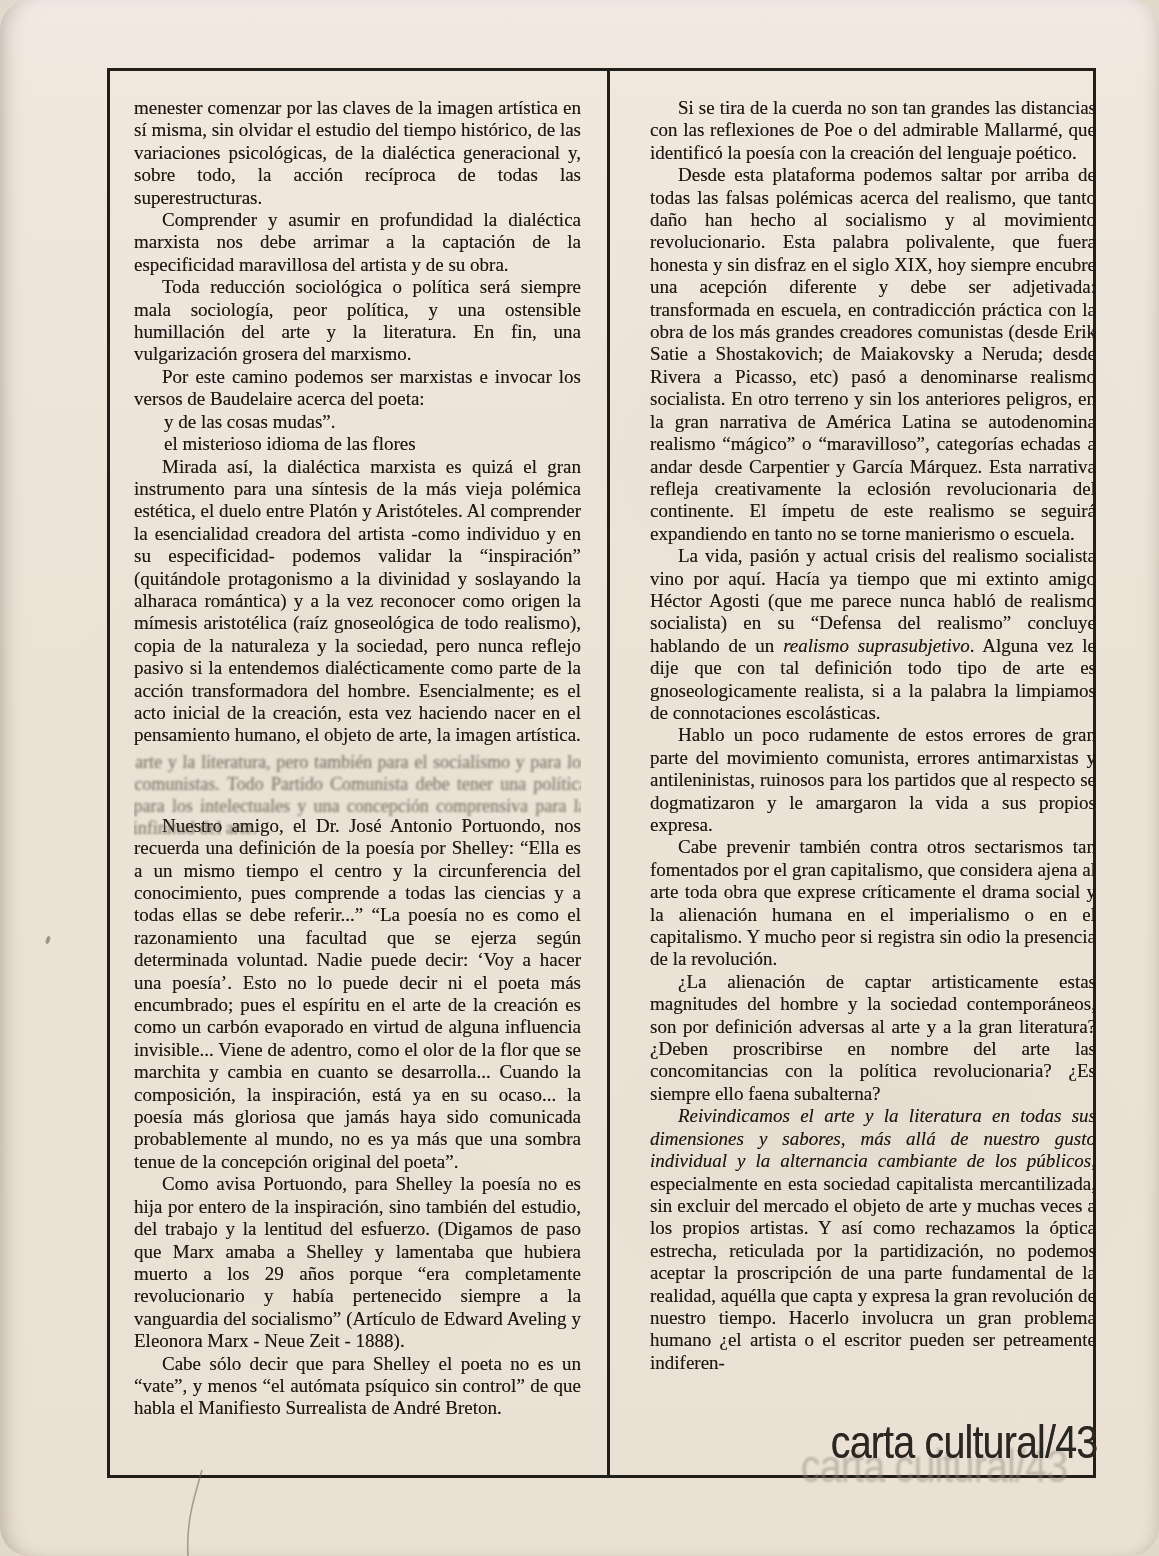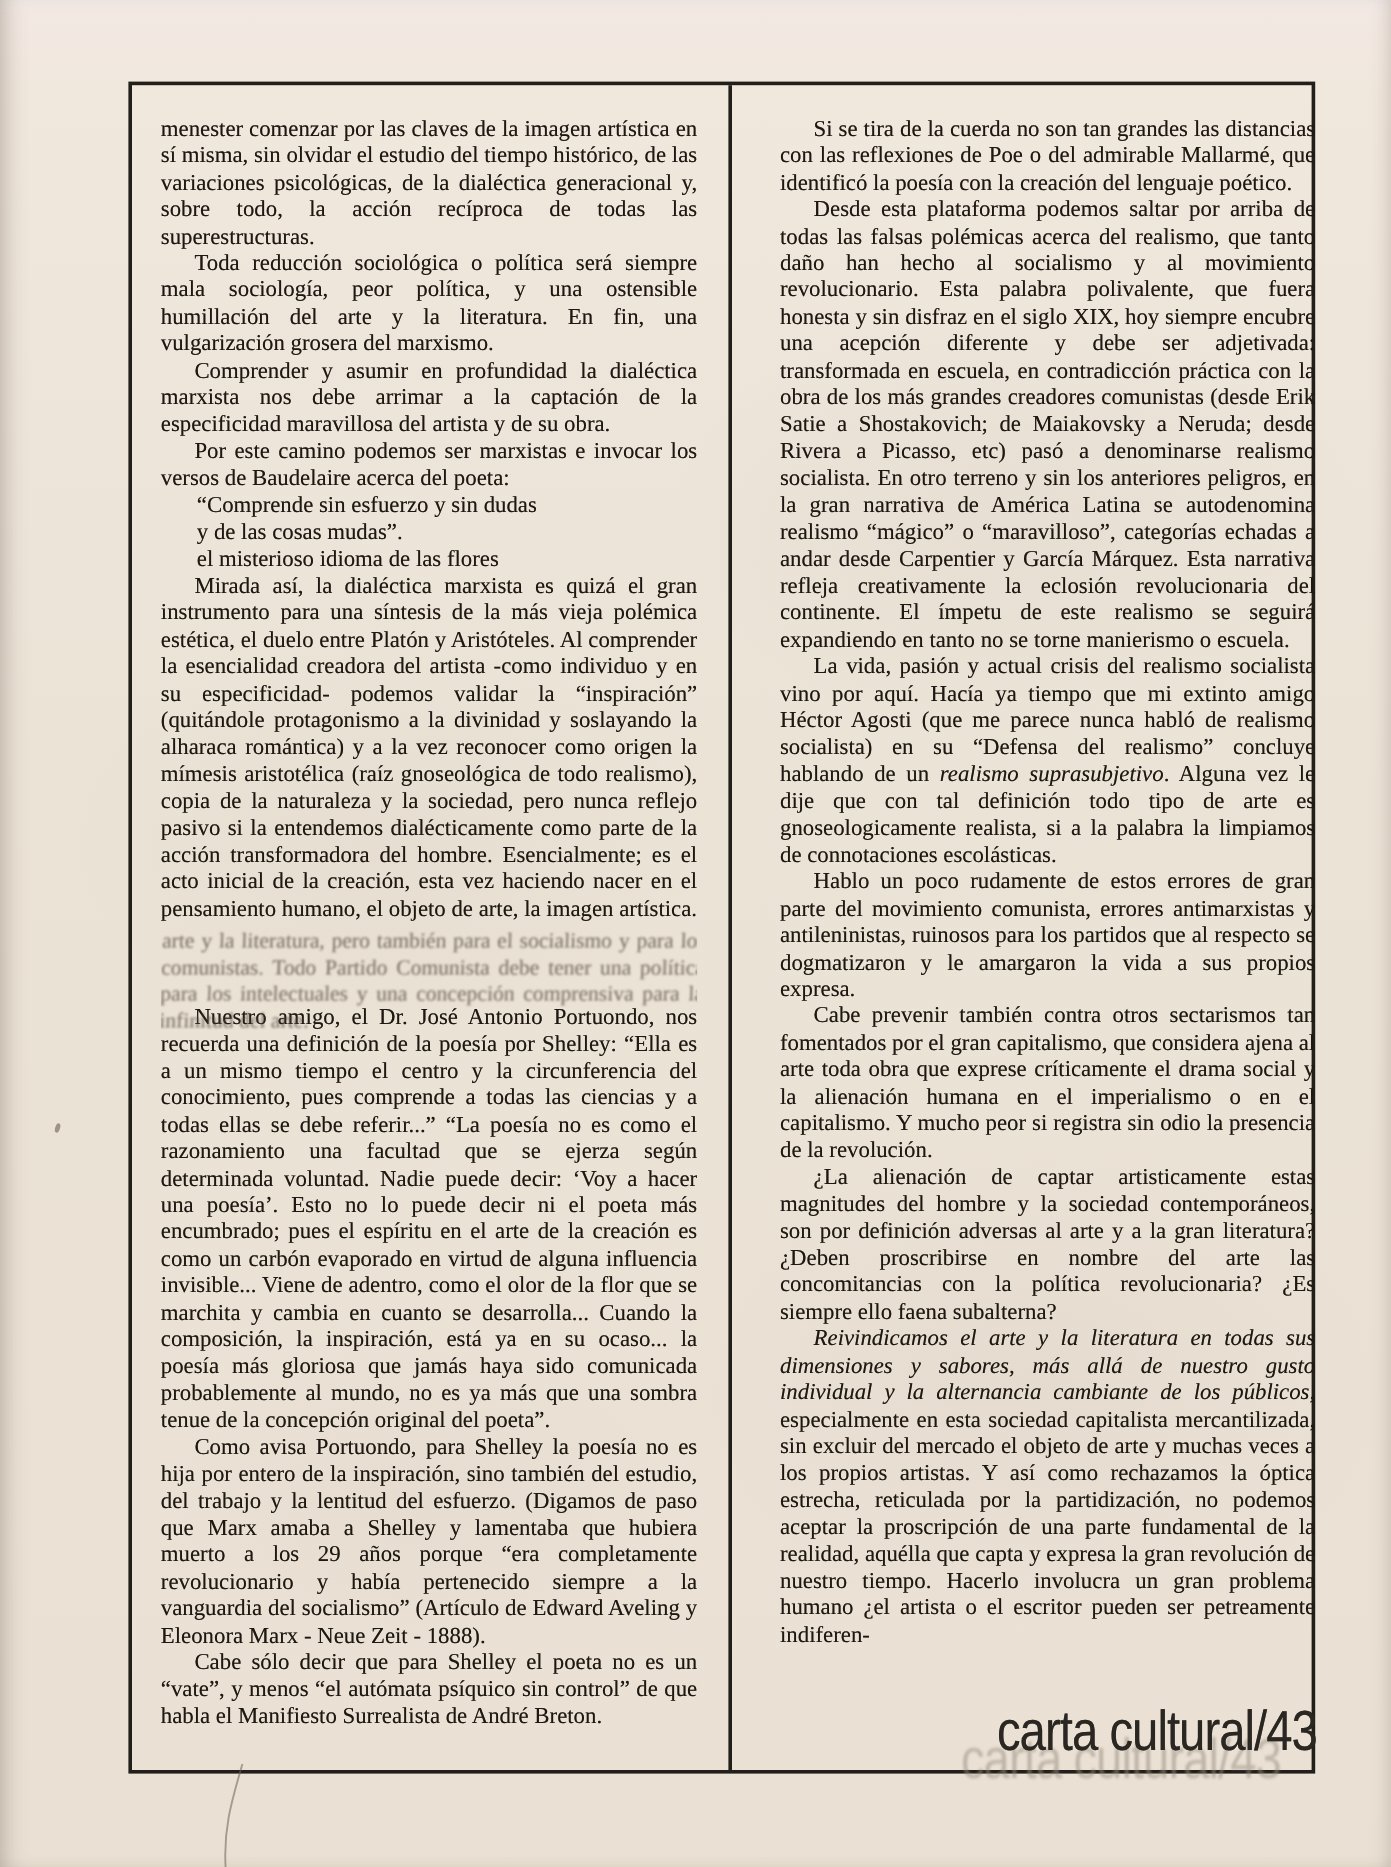--- a/index.html
+++ b/index.html
@@ -6,20 +6,21 @@
   body{
     width:1159px;height:1556px;
     background:#e2d9cc;
     font-family:"Liberation Serif", serif;
     overflow:hidden;
   }
   .page{
     position:relative;width:1159px;height:1556px;
     background:linear-gradient(180deg,#f3e9e4 0%,#f0e7dd 5%,#ece3d7 40%,#eae1d4 100%);
     box-shadow:inset 14px 0 22px -14px rgba(90,75,60,.45), inset -10px 0 18px -12px rgba(90,75,60,.35), inset 0 10px 16px -12px rgba(255,255,255,.8);
+    border-radius:30px;
   }
   
   .page::before{
     content:"";position:absolute;inset:0;pointer-events:none;
     background:
       radial-gradient(420px 260px at 845px 430px, rgba(120,105,90,.05), transparent 70%),
       radial-gradient(380px 240px at 320px 700px, rgba(120,105,90,.045), transparent 70%),
       radial-gradient(420px 300px at 870px 1150px, rgba(120,105,90,.05), transparent 70%),
       radial-gradient(300px 200px at 350px 1250px, rgba(120,105,90,.04), transparent 70%);
   }
@@ -83,25 +84,24 @@
 <body>
 
 <div class="page">
 
   <div class="frame">
     <div class="divider"></div>
   </div>
 
   <div class="col col-left" id="col-left">
       <p class="para"><span>menester comenzar por las claves de la imagen artística en sí misma, sin olvidar el estudio del tiempo histórico, de las variaciones psicológicas, de la dialéctica generacional y, sobre todo, la acción recíproca de todas las superestructuras.</span></p>
+      <p class="para indent"><span>Comprender y asumir en profundidad la dialéctica marxista nos debe arrimar a la captación de la especificidad maravillosa del artista y de su obra.</span></p>
       <p class="para indent"><span>Toda reducción sociológica o política será siempre mala sociología, peor política, y una ostensible humillación del arte y la literatura. En fin, una vulgarización grosera del marxismo.</span></p>
-      <p class="para indent"><span>Comprender y asumir en profundidad la dialéctica marxista nos debe arrimar a la captación de la especificidad maravillosa del artista y de su obra.</span></p>
       <p class="para indent"><span>Por este camino podemos ser marxistas e invocar los versos de Baudelaire acerca del poeta:</span></p>
       <div class="verse">
-        <div class="verse-line">“Comprende sin esfuerzo y sin dudas</div>
         <div class="verse-line">y de las cosas mudas”.</div>
         <div class="verse-line">el misterioso idioma de las flores</div>
       </div>
       <p class="para indent"><span>Mirada así, la dialéctica marxista es quizá el gran instrumento para una síntesis de la más vieja polémica estética, el duelo entre Platón y Aristóteles. Al comprender la esencialidad creadora del artista -como individuo y en su especificidad- podemos validar la “inspiración” (quitándole protagonismo a la divinidad y soslayando la alharaca romántica) y a la vez reconocer como origen la mímesis aristotélica (raíz gnoseológica de todo realismo), copia de la naturaleza y la sociedad, pero nunca reflejo pasivo si la entendemos dialécticamente como parte de la acción transformadora del hombre. Esencialmente; es el acto inicial de la creación, esta vez haciendo nacer en el pensamiento humano, el objeto de arte, la imagen artística.</span></p>
       <div class="gap" style="height: 68px;">
         <div class="bleed">arte y la literatura, pero también para el socialismo y para los comunistas. Todo Partido Comunista debe tener una política para los intelectuales y una concepción comprensiva para la infinitud del arte.</div>
       </div>
       <p class="para indent"><span>Nuestro amigo, el Dr. José Antonio Portuondo, nos recuerda una definición de la poesía por Shelley: “Ella es a un mismo tiempo el centro y la circunferencia del conocimiento, pues comprende a todas las ciencias y a todas ellas se debe referir...” “La poesía no es como el razonamiento una facultad que se ejerza según determinada voluntad. Nadie puede decir: ‘Voy a hacer una poesía’. Esto no lo puede decir ni el poeta más encumbrado; pues el espíritu en el arte de la creación es como un carbón evaporado en virtud de alguna influencia invisible... Viene de adentro, como el olor de la flor que se marchita y cambia en cuanto se desarrolla... Cuando la composición, la inspiración, está ya en su ocaso... la poesía más gloriosa que jamás haya sido comunicada probablemente al mundo, no es ya más que una sombra tenue de la concepción original del poeta”.</span></p>
       <p class="para indent"><span>Como avisa Portuondo, para Shelley la poesía no es hija por entero de la inspiración, sino también del estudio, del trabajo y la lentitud del esfuerzo. (Digamos de paso que Marx amaba a Shelley y lamentaba que hubiera muerto a los 29 años porque “era completamente revolucionario y había pertenecido siempre a la vanguardia del socialismo” (Artículo de Edward Aveling y Eleonora Marx - Neue Zeit - 1888).</span></p>
       <p class="para indent"><span>Cabe sólo decir que para Shelley el poeta no es un “vate”, y menos “el autómata psíquico sin control” de que habla el Manifiesto Surrealista de André Breton.</span></p>

